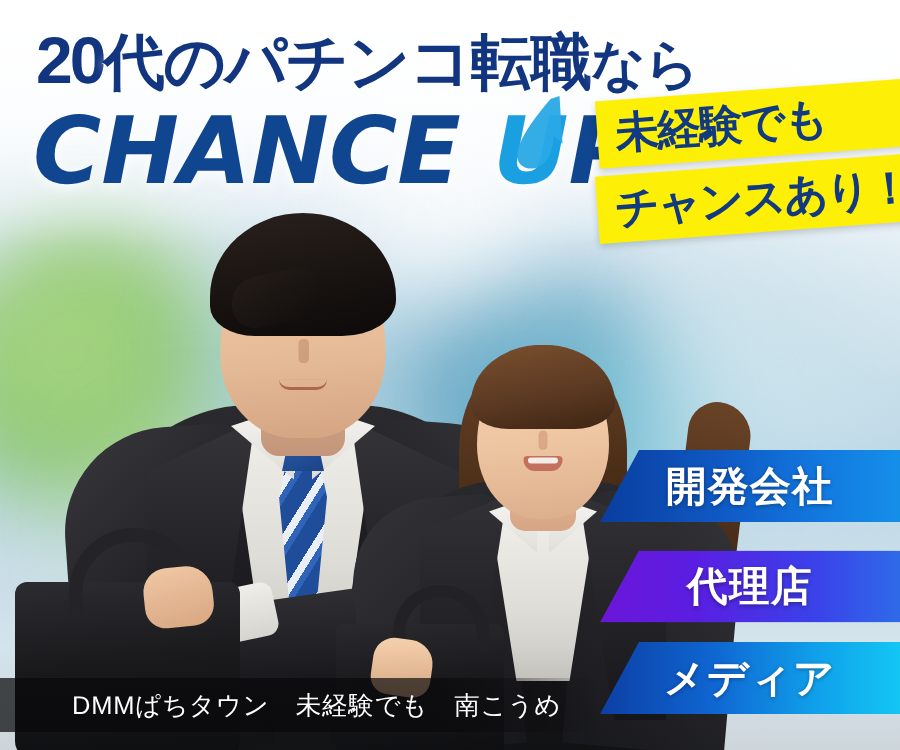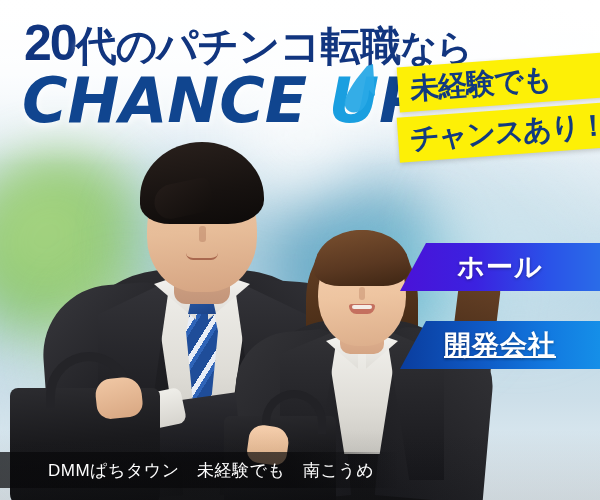--- a/index.html
+++ b/index.html
@@ -271,21 +271,21 @@
     pointer-events:none;
   }
 
   
   .headline {
     position:absolute; left:24px; top:14px;
     font-size:41px; font-weight:700; letter-spacing:-1px;
     color:#11357f; white-space:nowrap;
     text-shadow:0 1px 0 rgba(255,255,255,.7), 0 2px 7px rgba(255,255,255,.85);
   }
-  .headline .num { font-size:50px; letter-spacing:-2px;text-align:right; }
+  .headline .num { font-size:44px; letter-spacing:-2px;text-align:right; }
   .headline .tail { font-size:36px; }
 
   .logo {
     position:absolute; left:22px; top:70px;
     font-size:62px; font-weight:700; font-style:italic;
     letter-spacing:0px; color:#10458f; white-space:nowrap;
     font-family:"DejaVu Sans","Liberation Sans",sans-serif;
     text-shadow:0 2px 9px rgba(255,255,255,.85);
     line-height:1;
   }
@@ -320,21 +320,21 @@
     position:absolute; right:0;
     height:48px; width:200px;
     display:flex; align-items:center; justify-content:center;
     color:#fff; font-weight:700; font-size:27px; letter-spacing:1px;
     clip-path:polygon(26px 0, 100% 0, 100% 100%, 0 100%);
     text-shadow:0 1px 3px rgba(0,0,0,.35);
     box-shadow:0 1px 6px rgba(0,0,0,.15);
   }
   .bd1 { top:182px; background:linear-gradient(90deg,#0b3fa8 0%,#0f63cf 38%,#1396e6 72%,#14bdf2 100%); }
   .bd2 { top:243px; background:linear-gradient(90deg,#4a12d8 0%,#3b22e0 38%,#2a52e8 74%,#2a6ce8 100%); }
-  .bd3 { top:321px; background:linear-gradient(90deg,#0a3d9e 0%,#0f59c4 40%,#1279e0 74%,#158fe8 100%);text-decoration:underline; }
+  .bd3 { top:300px; background:linear-gradient(90deg,#0a3d9e 0%,#0f59c4 40%,#1279e0 74%,#158fe8 100%); }
   .bd4 { top:367px; background:linear-gradient(90deg,#6b16d8 0%,#5a1ee2 32%,#3a42ea 72%,#2f6ae8 100%); }
   .bd5 { top:428px; background:linear-gradient(90deg,#0c3fa4 0%,#0f66d2 38%,#10a0ea 72%,#13c6f4 100%); }
 
   
   .caption {
     position:absolute; left:0; top:452px; width:400px; height:36px;
     background:linear-gradient(90deg,rgba(8,8,10,.72) 0%,rgba(8,8,10,.68) 72%,rgba(8,8,10,0) 100%);
     display:flex; align-items:center;
     color:#fff; font-size:17px; letter-spacing:.5px;
     padding-left:48px;
@@ -426,24 +426,27 @@
     <path d="M40 4 C30 16, 22 26, 18 38 C16 46, 22 52, 30 50 C38 48, 42 38, 42 28 L48 34 L46 2 Z" fill="#29a9e6" opacity="0.95"></path>
   </svg>
 
   <div class="ybanner yb1">
     <span>未経験でも</span>
   </div>
   <div class="ybanner yb2">
     <span>チャンスあり！</span>
   </div>
 
-  <div class="badge bd2">
-    <span>ホール</span>
-  </div>
   <div class="badge bd3">
     <span>開発会社</span>
   </div>
+  <div class="badge bd4">
+    <span>代理店</span>
+  </div>
+  <div class="badge bd5">
+    <span>メディア</span>
+  </div>
 
   <div class="caption">
     <span>DMMぱちタウン　未経験でも　南こうめ</span>
   </div>
 
 </div>
 
 </body></html>

